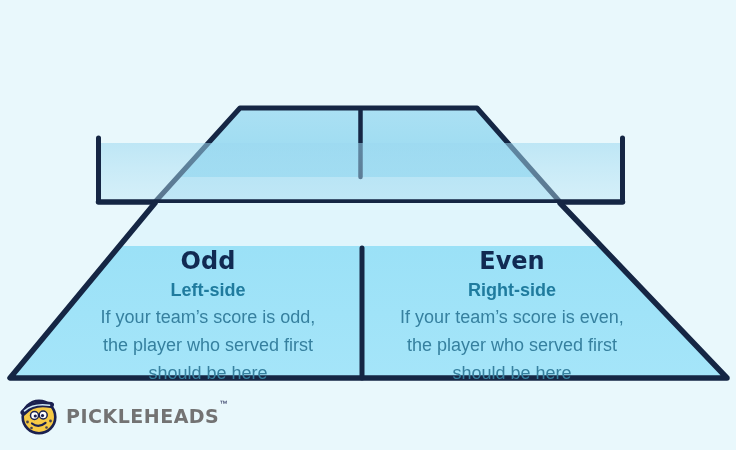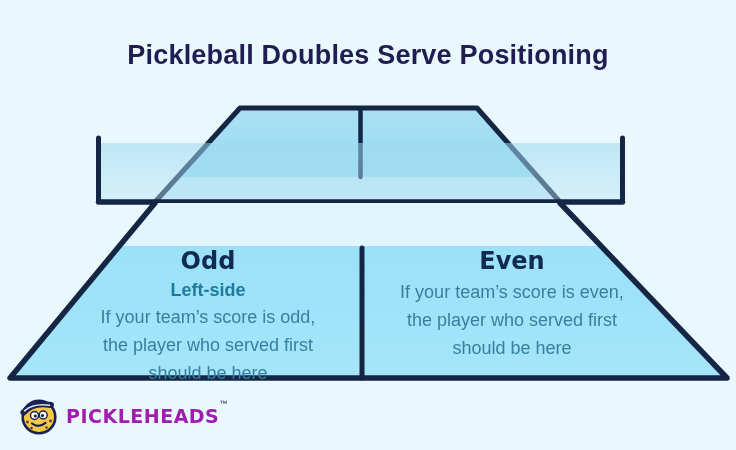--- a/index.html
+++ b/index.html
@@ -47,35 +47,34 @@
   .zone-desc .desc-line{white-space:nowrap;text-align:center;}
   .brand{
     position:absolute;left:19px;top:396px;
     display:flex;align-items:center;gap:7px;
   }
   .brand-word{
     font-family:"DejaVu Sans", sans-serif;
     font-weight:bold;
     font-size:19px;
     letter-spacing:0.5px;
-    color:#a21caf;
+    color:#737373;
   }
   .brand-tm{
     font-size:8px;
     color:#1b2150;
     vertical-align:top;
     position:relative;top:-6px;
   }
 </style>
 </head>
 <body>
 
 <div class="stage">
 
-  <div class="title">Pickleball Doubles Serve Positioning</div>
 
   <svg class="court-svg" width="736" height="450" viewBox="0 0 736 450">
     <defs>
       <linearGradient id="farGrad" x1="0" y1="0" x2="0" y2="1">
         <stop offset="0%" stop-color="#abe0f3"></stop>
         <stop offset="100%" stop-color="#90d8f0"></stop>
       </linearGradient>
       <linearGradient id="nearServeGrad" x1="0" y1="0" x2="0" y2="1">
         <stop offset="0%" stop-color="#9be1f7"></stop>
         <stop offset="100%" stop-color="#a5e5f9"></stop>
@@ -107,20 +106,21 @@
     <div class="zone-subheader">Left-side</div>
     <div class="zone-desc">
       <div class="desc-line">If your team’s score is odd,</div>
       <div class="desc-line">the player who served first</div>
       <div class="desc-line">should be here</div>
     </div>
   </div>
 
   <div class="label-block even">
     <div class="zone-header">Even</div>
+    <div class="zone-subheader">Right-side</div>
     <div class="zone-desc">
       <div class="desc-line">If your team’s score is even,</div>
       <div class="desc-line">the player who served first</div>
       <div class="desc-line">should be here</div>
     </div>
   </div>
 
   <div class="brand">
     <svg width="40" height="40" viewBox="0 0 40 40">
       <circle cx="20" cy="21" r="16.3" fill="#f6c945" stroke="#1b2150" stroke-width="2.6"></circle>

